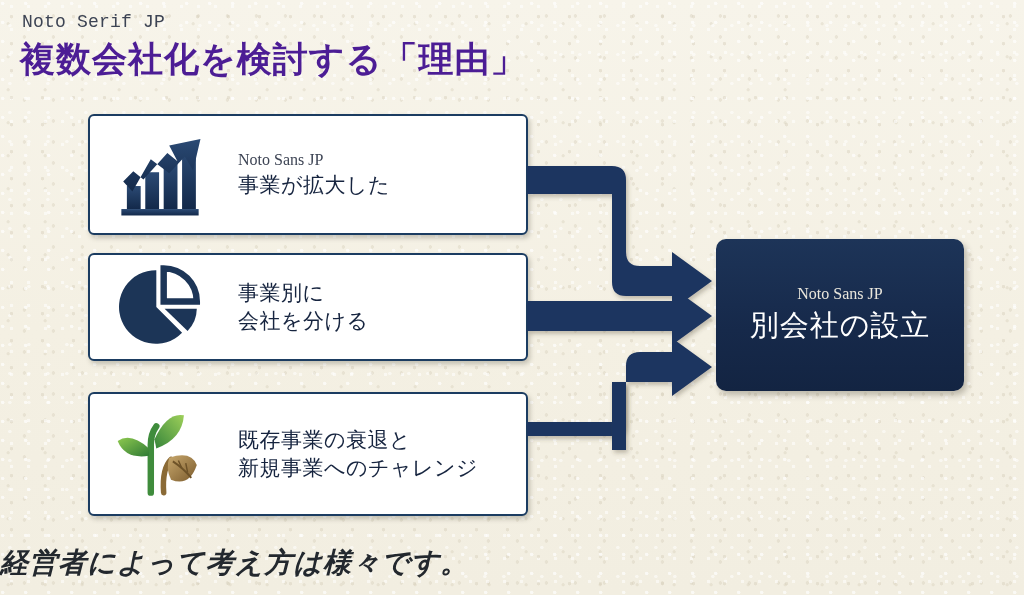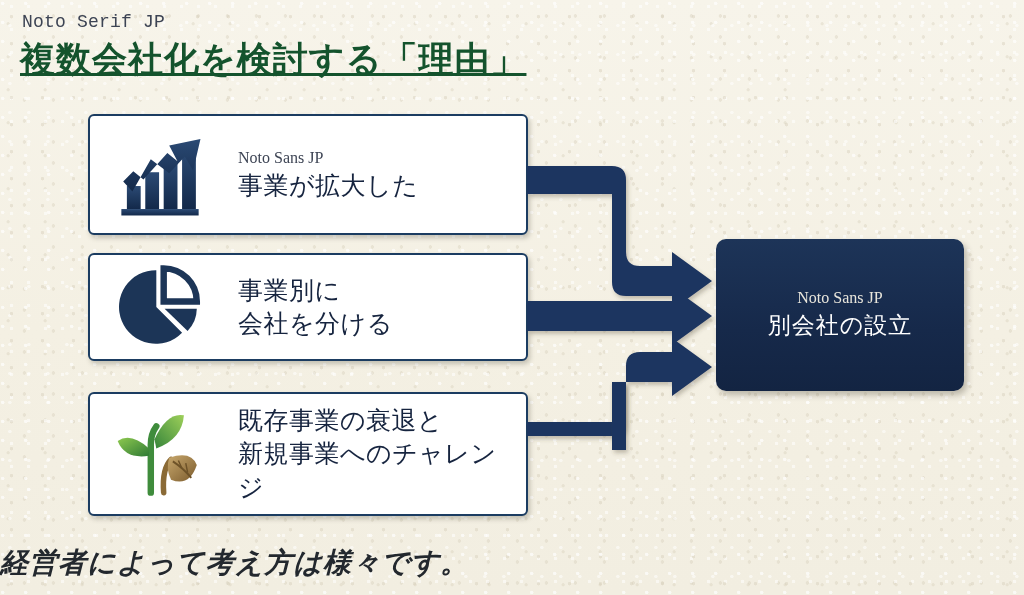--- a/index.html
+++ b/index.html
@@ -40,24 +40,23 @@
     letter-spacing: 0.2px;
     white-space: nowrap;
   }
   #page-title {
     position: absolute;
     left: 20px;
     top: 36px;
     font-family: "Liberation Serif", serif;
     font-weight: bold;
     font-size: 35px;
-    color: #14532d;
+    color: #4c1d95;
     letter-spacing: 1px;
     white-space: nowrap;
-    text-decoration: underline;
   }
 
   
   .card {
     position: absolute;
     left: 88px;
     width: 440px;
     background: #ffffff;
     border: 2px solid #1b3câ;
     border: 2px solid #1b3c61;
@@ -87,21 +86,21 @@
   .card-kicker {
     font-family: "Liberation Serif", serif;
     font-size: 16px;
     color: #3d4454;
     line-height: 1.2;
     margin-bottom: 2px;
     white-space: nowrap;
   }
   .card-text {
     font-family: "Liberation Sans", sans-serif;
-    font-size: 25px;
+    font-size: 21px;
     font-weight: 500;
     color: #16243f;
     line-height: 1.33;
     white-space: pre-line;
     letter-spacing: 0.5px;
   }
 
   
   #result-box {
     position: absolute;
@@ -120,21 +119,21 @@
   }
   #result-kicker {
     font-family: "Liberation Serif", serif;
     font-size: 16px;
     color: #e9e6dc;
     margin-bottom: 3px;
     white-space: nowrap;
   }
   #result-text {
     font-family: "Liberation Sans", sans-serif;
-    font-size: 23px;
+    font-size: 29px;
     font-weight: 500;
     color: #ffffff;
     letter-spacing: 1px;
     white-space: nowrap;
   }
 
   
   #arrows {
     position: absolute;
     left: 0;

